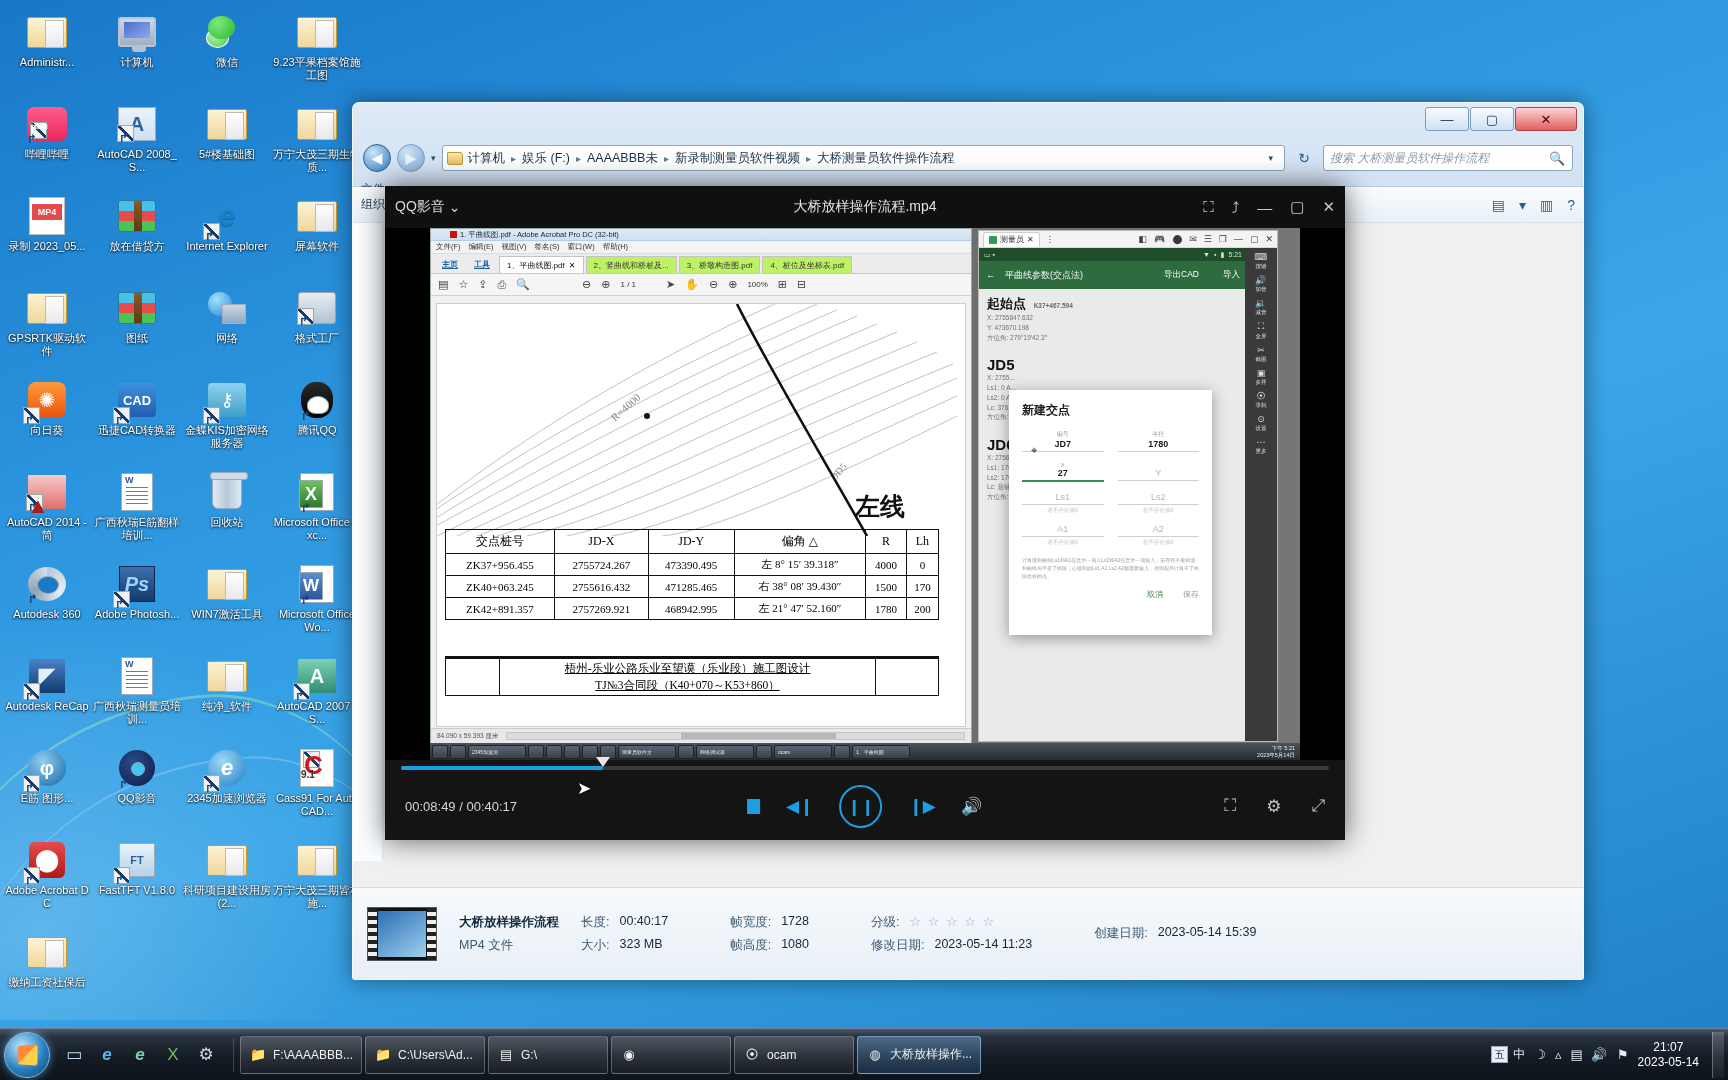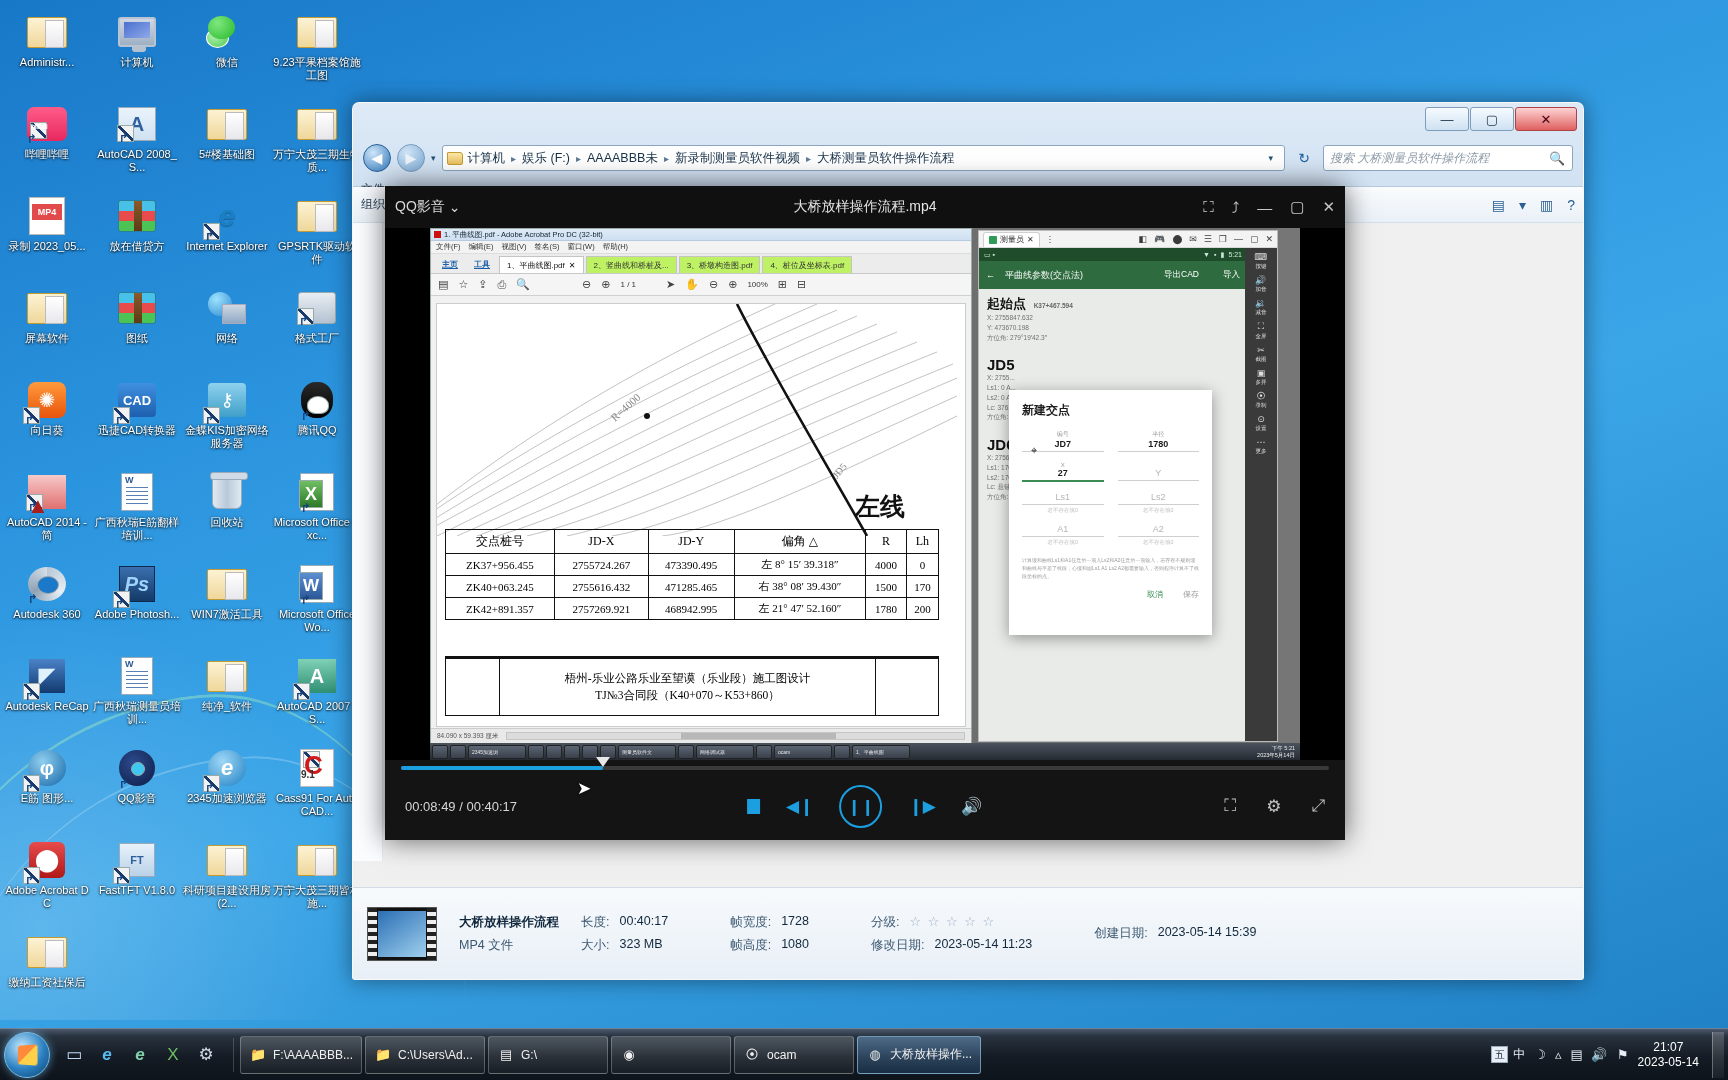--- a/index.html
+++ b/index.html
@@ -452,21 +452,21 @@
   }
   
   .acro {
     position: absolute; left: 0; top: 0; width: 542px; height: 516px;
     background: #f1f1f1; border: 1px solid #9aa;
     overflow: hidden;
     font-size: 9px;
   }
   .acro-title {
     height: 12px; background: linear-gradient(#dfeaf6,#cfe0f2);
-    display: flex; align-items: center; gap: 3px; padding: 0 3px;
+    display: flex; align-items: center; gap: 3px; padding: 0 19px;
     font-size: 7.5px; color: #123;
     border-bottom: 1px solid #b6cbdf;
   }
   .acro-menubar {
     height: 13px; background: #f3f3f3; display: flex; align-items: center; gap: 8px;
     padding: 0 5px; font-size: 7.5px; color: #333;
     border-bottom: 1px solid #ddd;
   }
   .acro-tabs {
     height: 20px; background: #ececec; display: flex; align-items: flex-end;
@@ -508,23 +508,24 @@
     border-collapse: collapse;
     font-family: "Liberation Serif", "DejaVu Serif", serif;
   }
   .dwg-table th, .dwg-table td {
     border: 1px solid #111;
     font-size: 11px; text-align: center; padding: 3px 2px;
     color: #000; white-space: nowrap;
   }
   .dwg-table th { font-weight: normal; font-size: 12px; }
   .dwg-title-block {
-    position: absolute; left: 8px; top: 352px; width: 494px; height: 60px;
+    position: absolute; left: 8px; top: 352px; width: 494px; height: 40px;
     border: 1px solid #111; border-top: 3px solid #111;
     display: flex;
+    text-decoration: underline;
   }
   .dwg-title-block .cellL { width: 54px; border-right: 1px solid #111; }
   .dwg-title-block .cellC {
     flex: 1; display: flex; flex-direction: column; align-items: center; justify-content: center;
     font-family: "Liberation Serif", serif; font-size: 11.5px; color: #000; line-height: 1.5;
     border-right: 1px solid #111;
   }
   .dwg-title-block .cellR { width: 62px; }
   .zuoxian {
     position: absolute; left: 418px; top: 186px;
@@ -781,27 +782,27 @@
     <div class="dicon">
       <div class="glyph">
         <div class="ic-ie sc">e</div>
       </div>
       <div class="lbl">Internet Explorer</div>
     </div>
     <div class="dicon">
       <div class="glyph">
         <div class="ic-folder-open"></div>
       </div>
+      <div class="lbl">屏幕软件</div>
+    </div>
+    <div class="dicon">
+      <div class="glyph">
+        <div class="ic-folder-open"></div>
+      </div>
       <div class="lbl">GPSRTK驱动软件</div>
-    </div>
-    <div class="dicon">
-      <div class="glyph">
-        <div class="ic-folder-open"></div>
-      </div>
-      <div class="lbl">屏幕软件</div>
     </div>
     <div class="dicon">
       <div class="glyph">
         <div class="ic-rar"></div>
       </div>
       <div class="lbl">图纸</div>
     </div>
     <div class="dicon">
       <div class="glyph">
         <div class="ic-net"></div>

